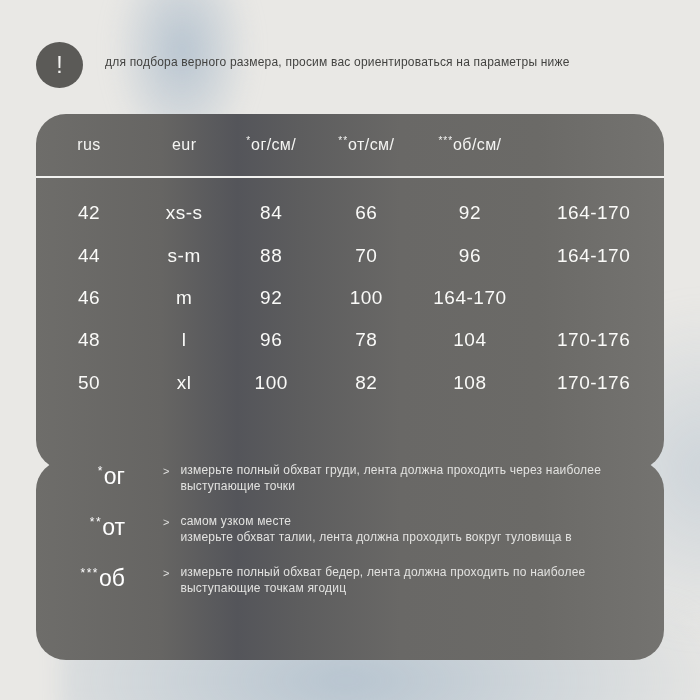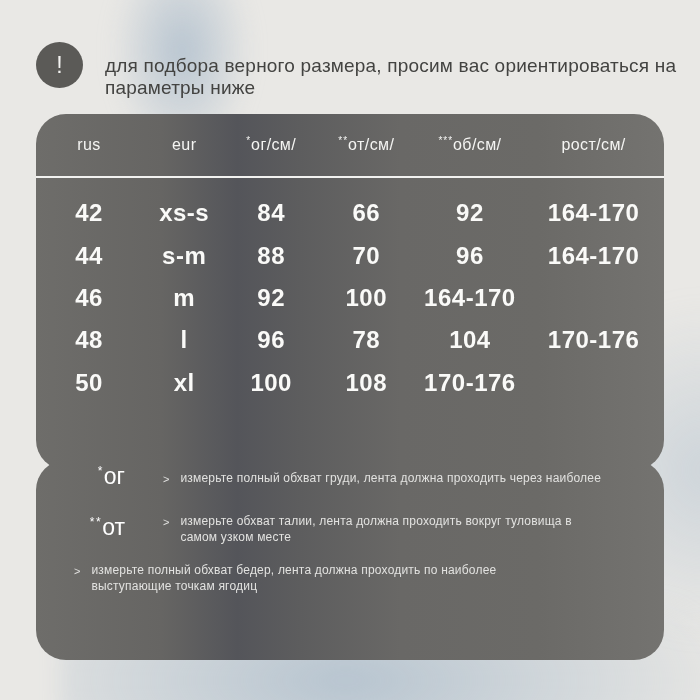--- a/index.html
+++ b/index.html
@@ -31,21 +31,21 @@
   
   .notice-badge {
     position:absolute; left:36px; top:42px; width:47px; height:46px;
     border-radius:50%;
     background: var(--badge, #5b5a57);
     display:flex; align-items:center; justify-content:center;
     color:#f4f4f2; font-size:23px; font-weight:300;
   }
   .notice-text {
     position:absolute; left:105px; top:55px;
-    font-size:19px; letter-spacing:0.2px;
+    font-size:12px; letter-spacing:0.2px;
     color: var(--note-text, #434341);
   }
 
   
   .panel {
     position:absolute; left:36px; width:628px; border-radius:30px;
     background: linear-gradient(to right,
       #6e6d6a 0%, #666563 20%,
       var(--panel-band, #54555a) 32%,
       #5d5d5e 42%, #696866 58%, #6b6a67 80%, #747370 100%);
@@ -60,21 +60,21 @@
     display:grid;
     grid-template-columns: 16.9% 13.4% 14.3% 16% 17% 22.4%;
     align-items:center;
   }
   .table-header { height:62px; }
   .hcell, .cell { text-align:center; }
   .hcell { font-size:16px; letter-spacing:0.4px; color:#f5f5f3; }
   .divider { height:2px; background: var(--divider, #f2f2f0); }
   .table-body { padding-top:14px; }
   .table-row { height:42.4px; }
-  .cell { font-size:24px; font-weight:700; letter-spacing:0.5px; color:#fafaf8; }
+  .cell { font-size:19px; font-weight:400; letter-spacing:0.5px; color:#fafaf8; }
 
   .stars { font-size:10px; position:relative; top:-6px; letter-spacing:1px; }
 
   
   .legend-row { display:flex; align-items:center; margin-bottom:15px; }
   .legend-term {
     width:89px; text-align:right;
     font-size:23px; font-weight:300; color:#ffffff; line-height:32px;
     white-space:nowrap;
   }
@@ -104,21 +104,20 @@
 </div>
 <div class="notice-text">для подбора верного размера, просим вас ориентироваться на параметры ниже</div>
 
 <div class="panel table-panel">
   <div class="table-header t-grid">
     <div class="hcell"><span class="stars"></span><span>rus</span></div>
     <div class="hcell"><span class="stars"></span><span>eur</span></div>
     <div class="hcell"><span class="stars">*</span><span>ог/см/</span></div>
     <div class="hcell"><span class="stars">**</span><span>от/см/</span></div>
     <div class="hcell"><span class="stars">***</span><span>об/см/</span></div>
-    <div class="hcell"><span class="stars"></span><span>рост/см/</span></div>
   </div>
   <div class="divider"></div>
   <div class="table-body">
     <div class="table-row t-grid">
       <div class="cell">42</div>
       <div class="cell">xs-s</div>
       <div class="cell">84</div>
       <div class="cell">66</div>
       <div class="cell">92</div>
       <div class="cell">164-170</div>
@@ -143,47 +142,50 @@
       <div class="cell">l</div>
       <div class="cell">96</div>
       <div class="cell">78</div>
       <div class="cell">104</div>
       <div class="cell">170-176</div>
     </div>
     <div class="table-row t-grid">
       <div class="cell">50</div>
       <div class="cell">xl</div>
       <div class="cell">100</div>
+      <div class="cell">82</div>
       <div class="cell">108</div>
       <div class="cell">170-176</div>
     </div>
   </div>
 </div>
 
 <div class="panel legend-panel">
   <div class="legend-row">
     <div class="legend-term"><span class="stars">*</span><span>ог</span></div>
     <div class="legend-body">
       <span class="legend-marker">&gt;</span>
       <div class="legend-lines">
         <div class="legend-line">измерьте полный обхват груди, лента должна проходить через наиболее</div>
+        <div class="legend-line">выступающие точки</div>
       </div>
     </div>
   </div>
   <div class="legend-row">
     <div class="legend-term"><span class="stars">**</span><span>от</span></div>
     <div class="legend-body">
       <span class="legend-marker">&gt;</span>
       <div class="legend-lines">
+        <div class="legend-line">самом узком месте</div>
         <div class="legend-line">измерьте обхват талии, лента должна проходить вокруг туловища в</div>
-        <div class="legend-line">самом узком месте</div>
       </div>
     </div>
   </div>
   <div class="legend-row">
+    <div class="legend-term"><span class="stars">***</span><span>об</span></div>
     <div class="legend-body">
       <span class="legend-marker">&gt;</span>
       <div class="legend-lines">
         <div class="legend-line">измерьте полный обхват бедер, лента должна проходить по наиболее</div>
         <div class="legend-line">выступающие точкам ягодиц</div>
       </div>
     </div>
   </div>
 </div>
 

